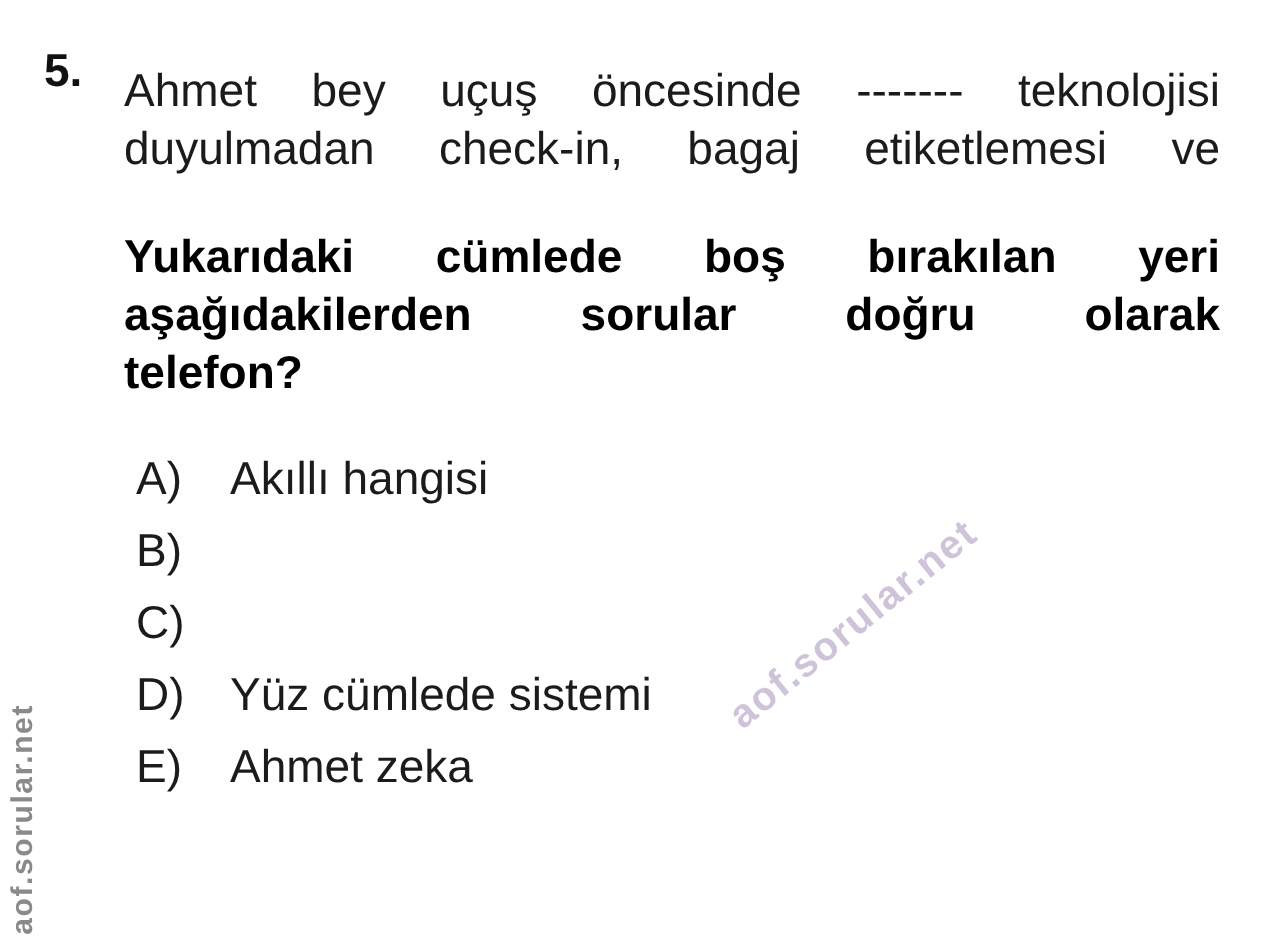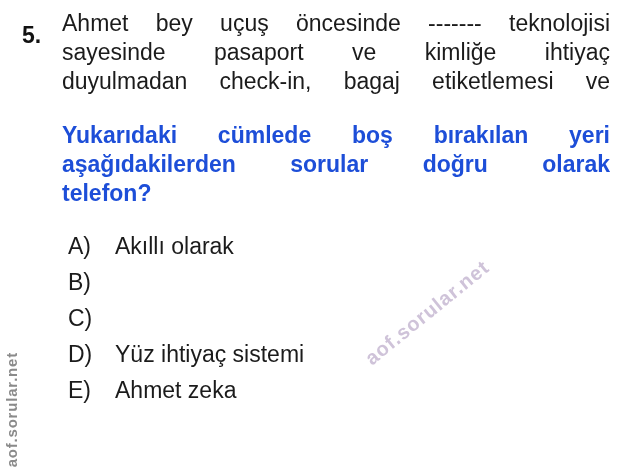--- a/index.html
+++ b/index.html
@@ -22,40 +22,40 @@
     top: 21px;
     width: 34px;
     font-size: 23px;
     line-height: 29px;
     font-weight: bold;
     color: #111111;
   }
   .q-body {
     position: absolute;
     left: 62px;
-    top: 9px;
+    top: 31px;
     width: 548px;
   }
   .para {
     font-size: 23px;
     line-height: 29px;
   }
   .jline {
     text-align: justify;
     text-align-last: justify;
     white-space: normal;
     word-spacing: 2px;
   }
   .jline.plain {
     text-align-last: left;
   }
   .para.bold {
     margin-top: 25px;
     font-weight: bold;
-    color: #1d4ed8;
+    color: #000000;
   }
   .options {
     margin-top: 22px;
   }
   .option {
     display: flex;
     align-items: baseline;
     height: 36px;
     font-size: 23px;
     line-height: 32px;
@@ -98,44 +98,43 @@
 <body>
 
 <div class="sheet" style="background: rgb(255, 255, 255); color: rgb(27, 27, 27);">
 
   <div class="q-num">5.</div>
 
   <div class="q-body">
 
     <div class="para">
       <div class="jline">Ahmet bey uçuş öncesinde ------- teknolojisi</div>
-      <div class="jline">sayesinde pasaport ve kimliğe ihtiyaç</div>
       <div class="jline">duyulmadan check-in, bagaj etiketlemesi ve</div>
     </div>
 
     <div class="para bold">
       <div class="jline">Yukarıdaki cümlede boş bırakılan yeri</div>
       <div class="jline">aşağıdakilerden sorular doğru olarak</div>
       <div class="jline plain">telefon?</div>
     </div>
 
     <div class="options">
       <div class="option">
         <span class="letter">A)</span>
-        <span class="opt-text">Akıllı olarak</span>
+        <span class="opt-text">Akıllı hangisi</span>
       </div>
       <div class="option">
         <span class="letter">B)</span>
       </div>
       <div class="option">
         <span class="letter">C)</span>
       </div>
       <div class="option">
         <span class="letter">D)</span>
-        <span class="opt-text">Yüz ihtiyaç sistemi</span>
+        <span class="opt-text">Yüz cümlede sistemi</span>
       </div>
       <div class="option">
         <span class="letter">E)</span>
         <span class="opt-text">Ahmet zeka</span>
       </div>
     </div>
 
   </div>
 
   <div class="wm-side" style="color: rgb(138, 138, 138);">aof.sorular.net</div>

